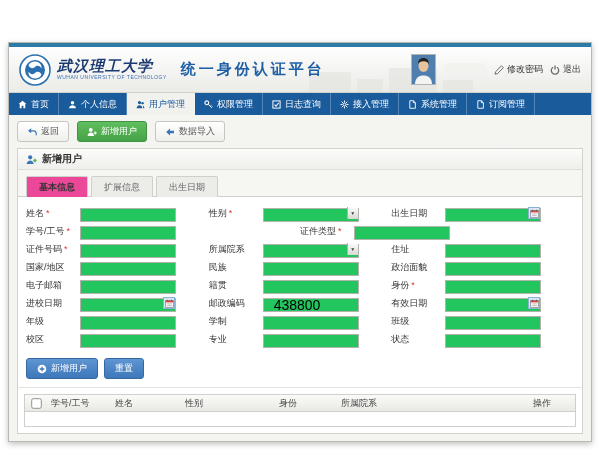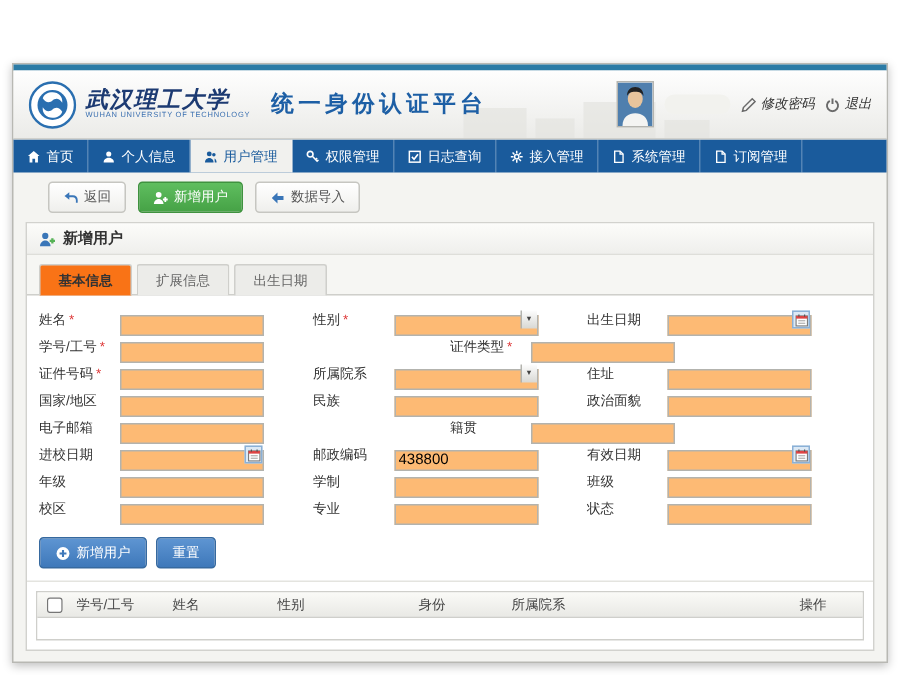--- a/index.html
+++ b/index.html
@@ -11,60 +11,60 @@
   
   .hdr { height:46px; background:linear-gradient(#fefefe,#ebebe8); border-bottom:1px solid #d0d0cc;
          display:flex; align-items:center; padding:0 10px; position:relative; overflow:hidden; }
   .bld { position:absolute; bottom:0; background:#e4e4df; opacity:.7; }
   .logo { width:32px; height:32px; flex-shrink:0; position:relative; z-index:2; }
   .uni { margin-left:6px; position:relative; z-index:2; }
   .uni-name { font-family:"DejaVu Serif",serif; font-style:italic; font-weight:bold;
               color:#1c3a72; font-size:15px; line-height:15px; letter-spacing:1px; }
   .uni-en { font-size:5px; color:#3a6fb0; letter-spacing:.5px; }
   .ptitle { margin-left:14px; color:#1d5fa5; font-size:15px; font-weight:bold; letter-spacing:3px; position:relative; z-index:2; }
-  .hdr-right { margin-left:auto; display:flex; align-items:center; gap:7px; position:relative; z-index:2;font-style:italic; }
+  .hdr-right { margin-left:auto; display:flex; align-items:center; gap:7px; position:relative; z-index:2; }
   .avatar { width:25px; height:31px; border:1px solid #b5b5b0; background:#fff; }
   .nameplate { width:44px; height:13px; background:#f2f2ee; border-radius:7px; }
   .hdr-link { display:flex; align-items:center; gap:3px; font-size:9px; color:#333; cursor:pointer; }
   .hdr-link .ic { color:#6b6b6b; }
 
   
   .nav { display:flex; background:#1a5b9c; height:22px; }
   .nav-item { display:flex; align-items:center; gap:4px; padding:0 9px; font-size:9px; color:#fff;
               border-right:1px solid rgba(255,255,255,.25); cursor:pointer; white-space:nowrap; }
   .nav-item.active { background:#f1f1ee; color:#1a5b9c; }
 
   
-  .toolbar { padding:6px 8px; display:flex; gap:8px; align-items:center;margin-left:15px; }
+  .toolbar { padding:6px 8px; display:flex; gap:8px; align-items:center; }
   .btn { display:inline-flex; align-items:center; gap:4px; font-size:9px; color:#555;
          padding:3px 9px; border:1px solid #c6c6c1; border-radius:3px;
          background:linear-gradient(#ffffff,#efefec); cursor:pointer; }
   .btn .ic { color:#3a76b8; }
   .btn-green { background:linear-gradient(#5fbe5f,#46a246); border-color:#3f923f; color:#fff; }
   .btn-green .ic { color:#fff; }
 
   
   .portlet { margin:0 8px 7px; border:1px solid #d2d2ce; background:#fff; }
   .section-hd { height:21px; display:flex; align-items:center; gap:5px; padding:0 8px;
                 background:linear-gradient(#fcfcfa,#efefec); border-bottom:1px solid #deded9;
                 font-size:10px; font-weight:bold; color:#333; }
   .tabstrip { display:flex; gap:3px; padding:5px 8px 0; background:#f6f6f3; border-bottom:1px solid #cfcfcb; }
   .ftab { font-size:9px; padding:4px 12px 3px; border:1px solid #cfcfcb; border-bottom:none;
           background:#ececE9; color:#666; border-radius:2px 2px 0 0; cursor:pointer; position:relative; top:1px; }
-  .ftab.active { background:#f97316; color:#333; font-weight:bold; }
+  .ftab.active { background:#ec4899; color:#333; font-weight:bold; }
 
   
   .form-area { padding:8px 8px 4px; }
   .frow { display:flex; margin-bottom:3px; }
   .fcell { flex:1; display:flex; align-items:flex-end; height:15px; }
   .flabel { width:54px; flex-shrink:0; font-size:9px; color:#333; white-space:nowrap; }
   .req { color:#d33; margin-left:2px; font-size:9px; }
   .fctrl { width:96px; height:14px; position:relative; }
-  .txt { width:100%; height:100%; border:1px solid #b3b3ae; font-size:10px; padding:0 2px;
-         font-family:"Liberation Sans",sans-serif; background:#fdba74; }
+  .txt { width:100%; height:100%; border:1px solid #b3b3ae; font-size:14px; padding:0 10px;
+         font-family:"Liberation Sans",sans-serif; background:#22c55e; }
   .txt.has-btn { padding-right:14px; }
   .sel-btn { position:absolute; right:1px; top:1px; width:11px; height:12px;
              background:linear-gradient(#fdfdfd,#d8d8d4); border-left:1px solid #b3b3ae;
              display:flex; align-items:center; justify-content:center; font-size:5px; color:#444; cursor:pointer; }
   .cal-btn { position:absolute; right:1px; top:1px; width:12px; height:12px; background:#dce9f5;
              border:1px solid #8ab0d6; display:flex; align-items:center; justify-content:center; cursor:pointer; }
 
   .actions { padding:5px 8px 8px; display:flex; gap:6px; border-bottom:1px solid #e4e4df; }
   .btn-blue { display:inline-flex; align-items:center; gap:4px; font-size:9px; color:#fff;
               padding:3px 10px; border:1px solid #36699f; border-radius:3px;
@@ -325,20 +325,24 @@
         </div>
         <div class="frow">
           <div class="fcell">
             <span class="flabel">电子邮箱</span>
             <span class="fctrl"><input type="text" class="txt" style=""></span>
           </div>
           <div class="fcell">
             <span class="flabel">籍贯</span>
             <span class="fctrl"><input type="text" class="txt" style=""></span>
           </div>
+          <div class="fcell">
+            <span class="flabel">身份<span class="req">*</span></span>
+            <span class="fctrl"><input type="text" class="txt" style=""></span>
+          </div>
         </div>
         <div class="frow">
           <div class="fcell">
             <span class="flabel">进校日期</span>
             <span class="fctrl"><input type="text" class="txt has-btn" style=""><span class="cal-btn">
                 <span class="ic">
                   <svg width="9" height="9" viewBox="0 0 10 10">
                     <rect x=".8" y="1.8" width="8.4" height="7.4" fill="#fff" stroke="#777" stroke-width=".8"></rect>
                     <rect x=".8" y="1.8" width="8.4" height="2" fill="#d44"></rect>
                     <path d="M2.9.7v1.7M7.1.7v1.7" stroke="#555" stroke-width=".9"></path>

